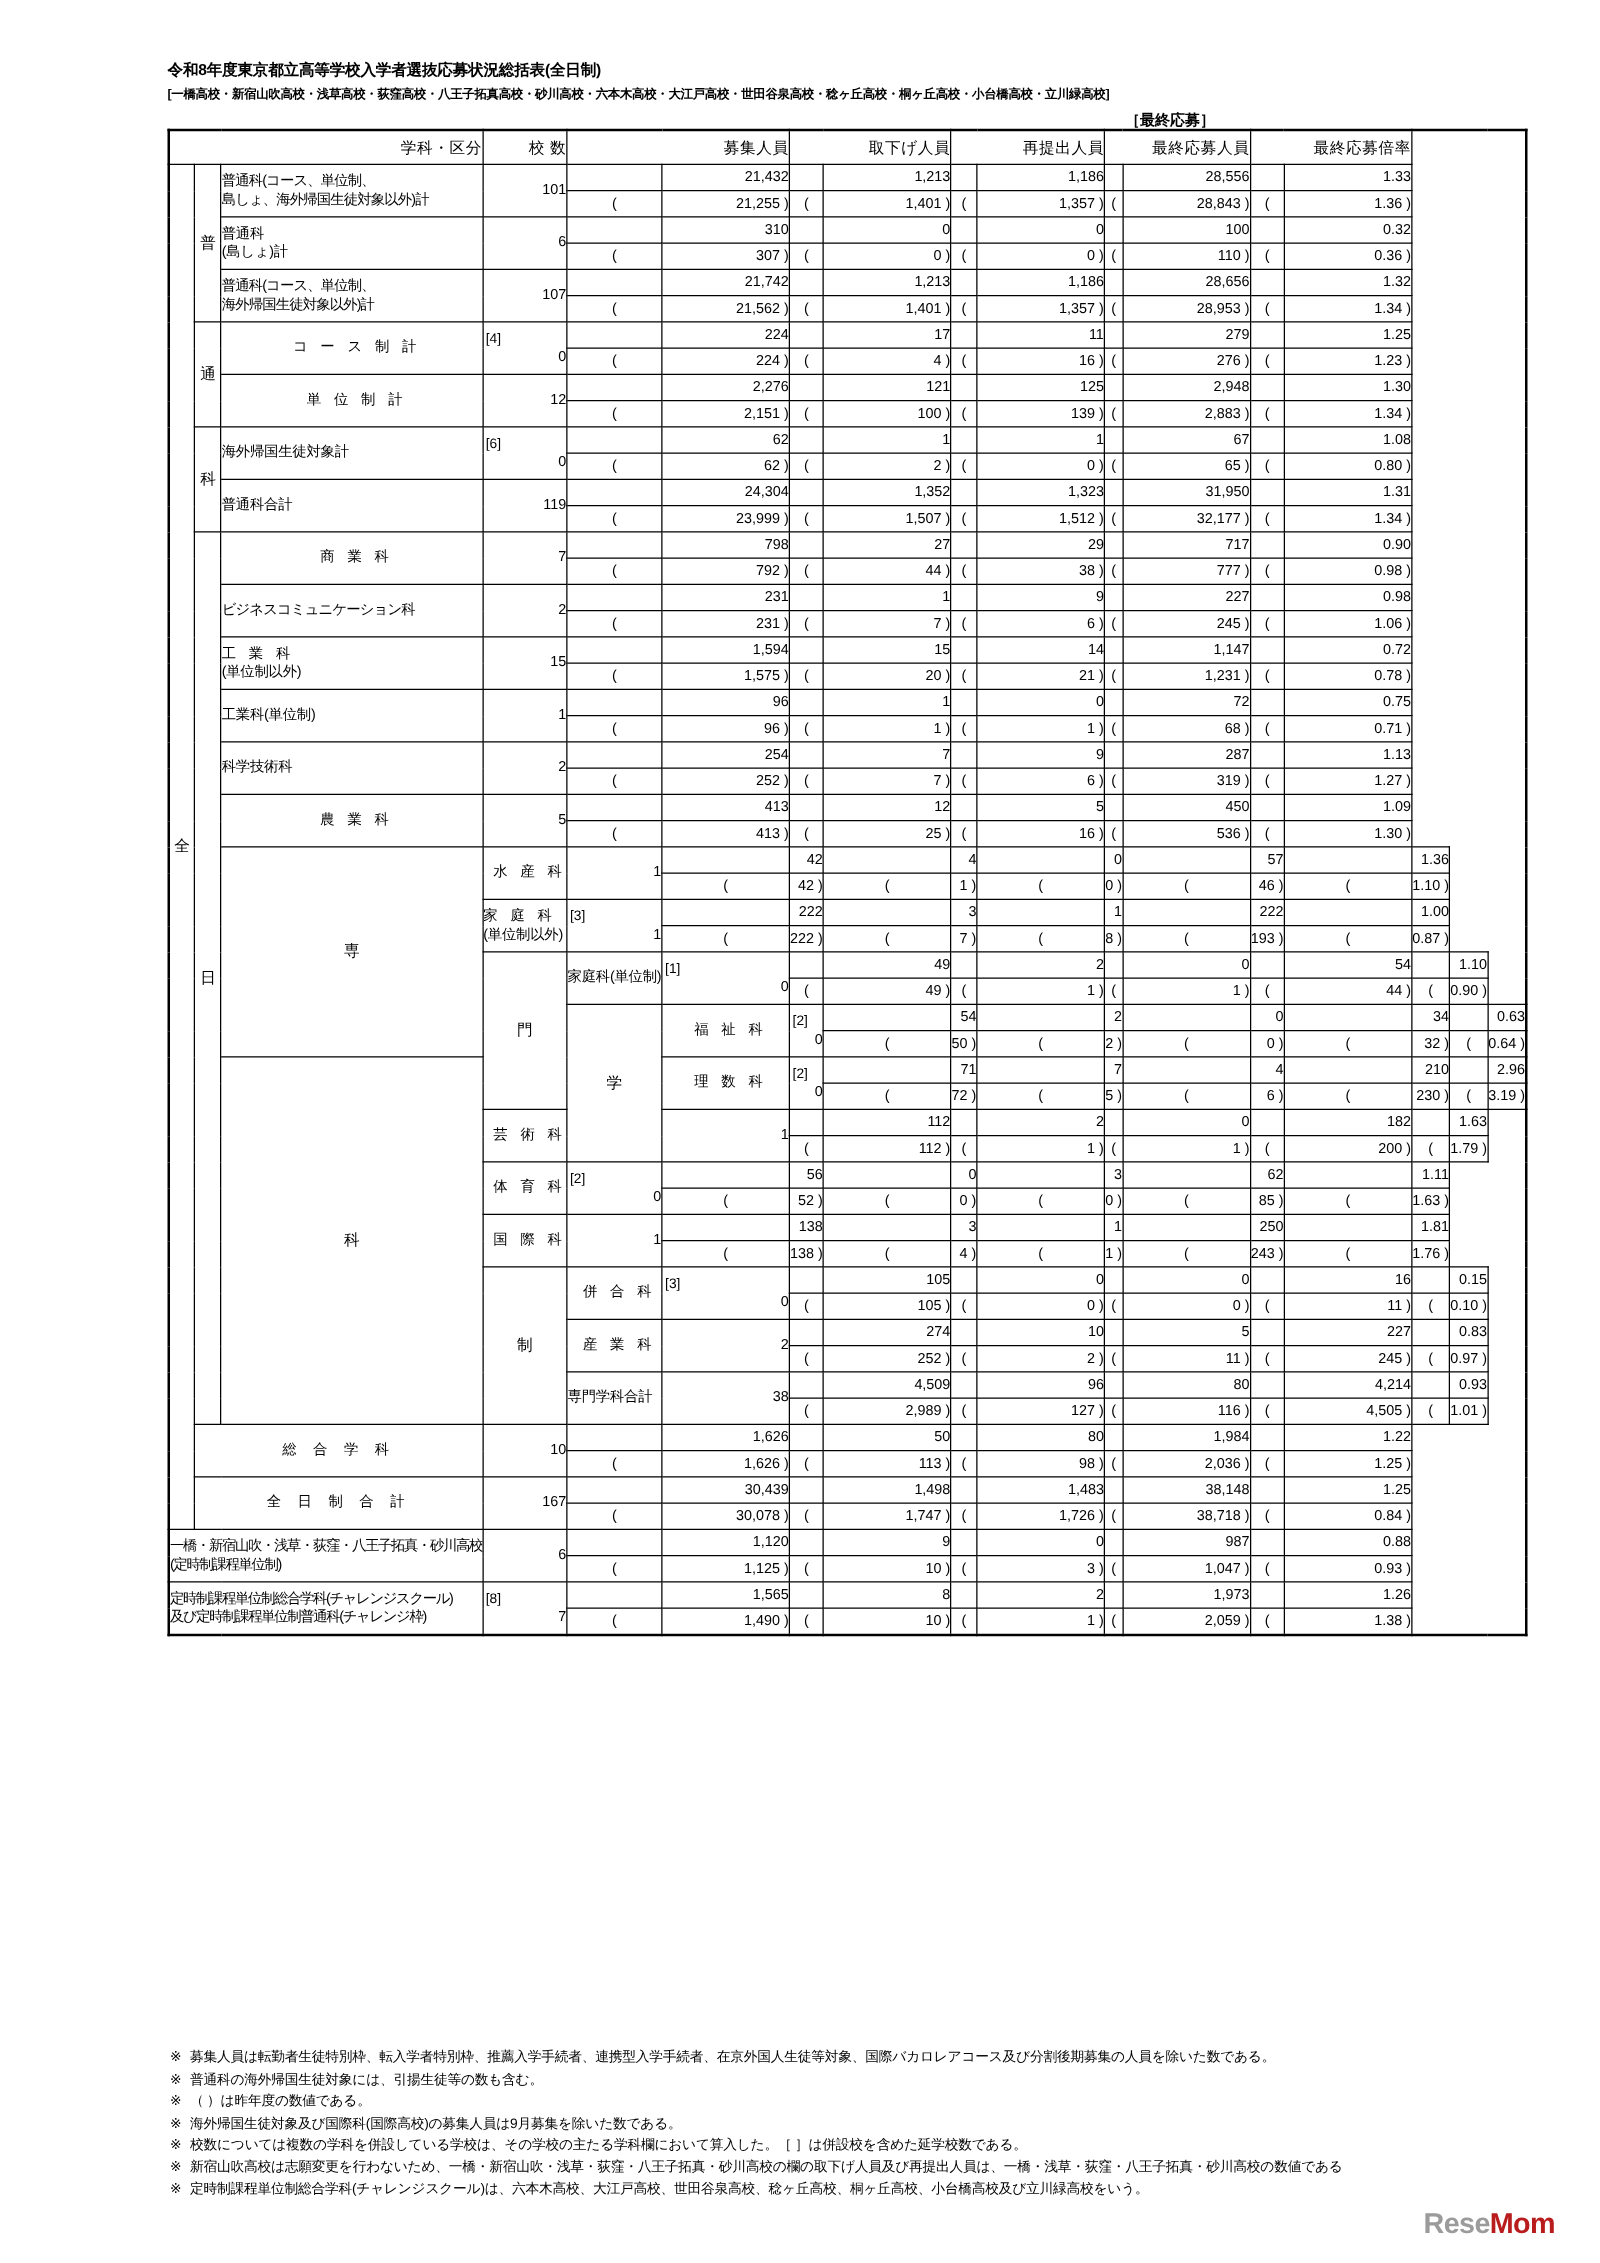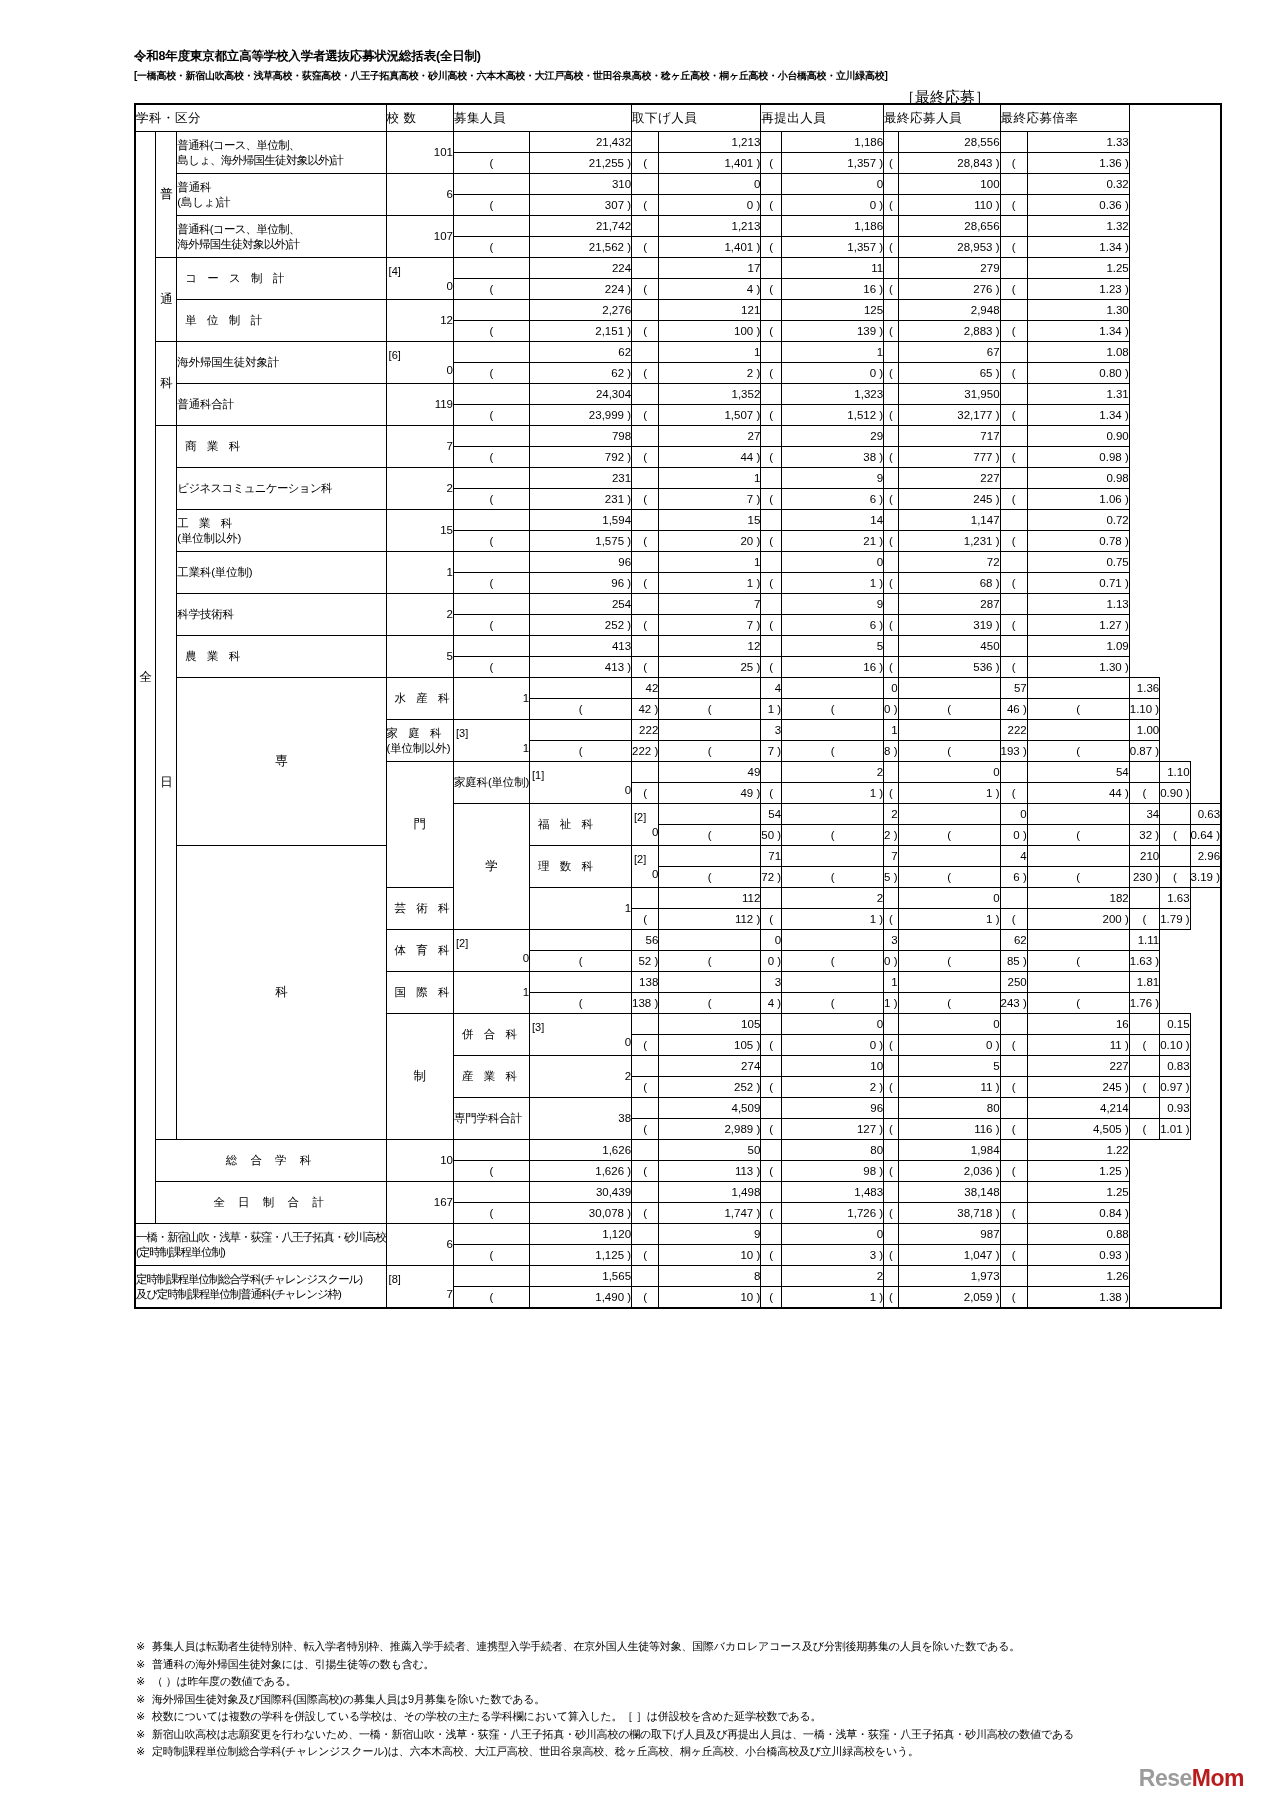--- a/index.html
+++ b/index.html
@@ -36,22 +36,22 @@
     font-weight: bold;
     letter-spacing: -0.3px;
     line-height: 16px;
     margin-top: 4px;
     white-space: nowrap;
   }
   .final-tag {
     position: absolute;
     left: 900px;
     top: 88px;
-    font-size: 15px;
-    font-weight: normal;
+    font-size: 12px;
+    font-weight: bold;
     white-space: nowrap;
   }
 
   
   .tbl-wrap { position: absolute; left: 134px; top: 103px; }
   table.main {
     border-collapse: collapse;
     table-layout: fixed;
     font-size: 11.5px;
     border: 2px solid #000;
@@ -66,21 +66,21 @@
   
   col.c-v1 { width: 18px; }
   col.c-v2 { width: 18px; }
   col.c-name { width: 180px; }
   col.c-sch { width: 46px; }
   col.c-par { width: 12px; }
   col.c-num { width: 102px; }
 
   th.hd {
     height: 26px;
-    text-align: left;
+    text-align: right;
     font-size: 12.5px;
     font-weight: bold;
     letter-spacing: 0.5px;
   }
 
   
   td.spine {
     text-align: center;
     font-size: 12.5px;
     font-weight: bold;
@@ -94,21 +94,21 @@
   
   td.nm {
     padding-left: 5px;
     font-size: 11.5px;
     line-height: 15px;
     white-space: nowrap;
     letter-spacing: -0.2px;
     margin-top: 40px;
   }
   td.nm.wide { letter-spacing: -0.7px; }
-  td.nm.spaced { letter-spacing: 3.5px; padding-left: 8px; }
+  td.nm.spaced { letter-spacing: 3.5px; padding-left: 8px; text-align: center; }
   td.nm.center { text-align: center; letter-spacing: 5px; }
 
   
   td.sch {
     text-align: right;
     padding-right: 2px;
     font-size: 11.5px;
     line-height: 15px;
   }
   td.sch .brk { display: block; text-align: left; padding-left: 2px; font-size: 11px; }

